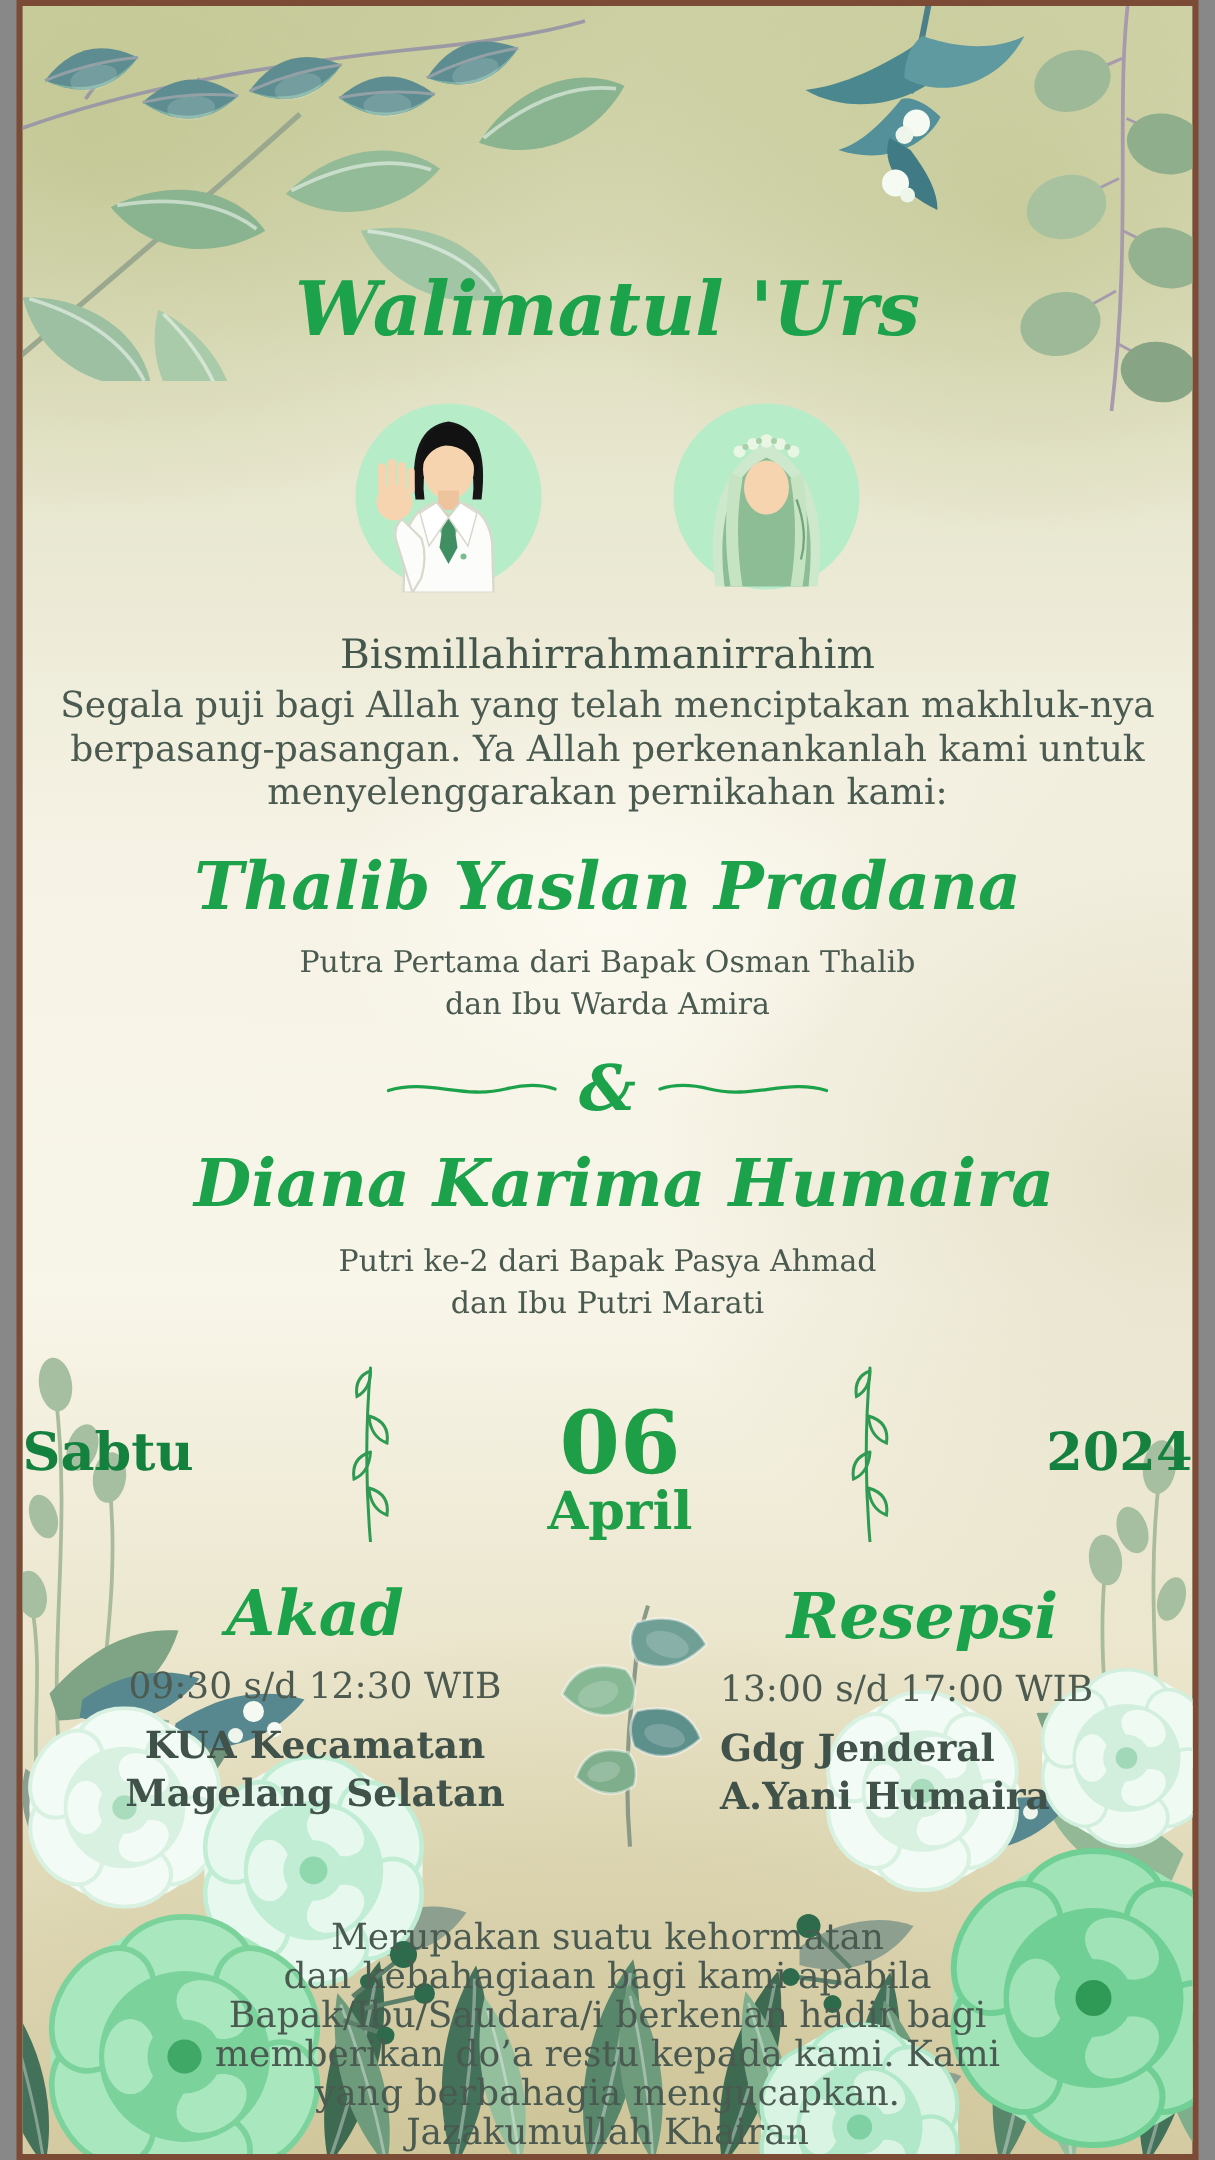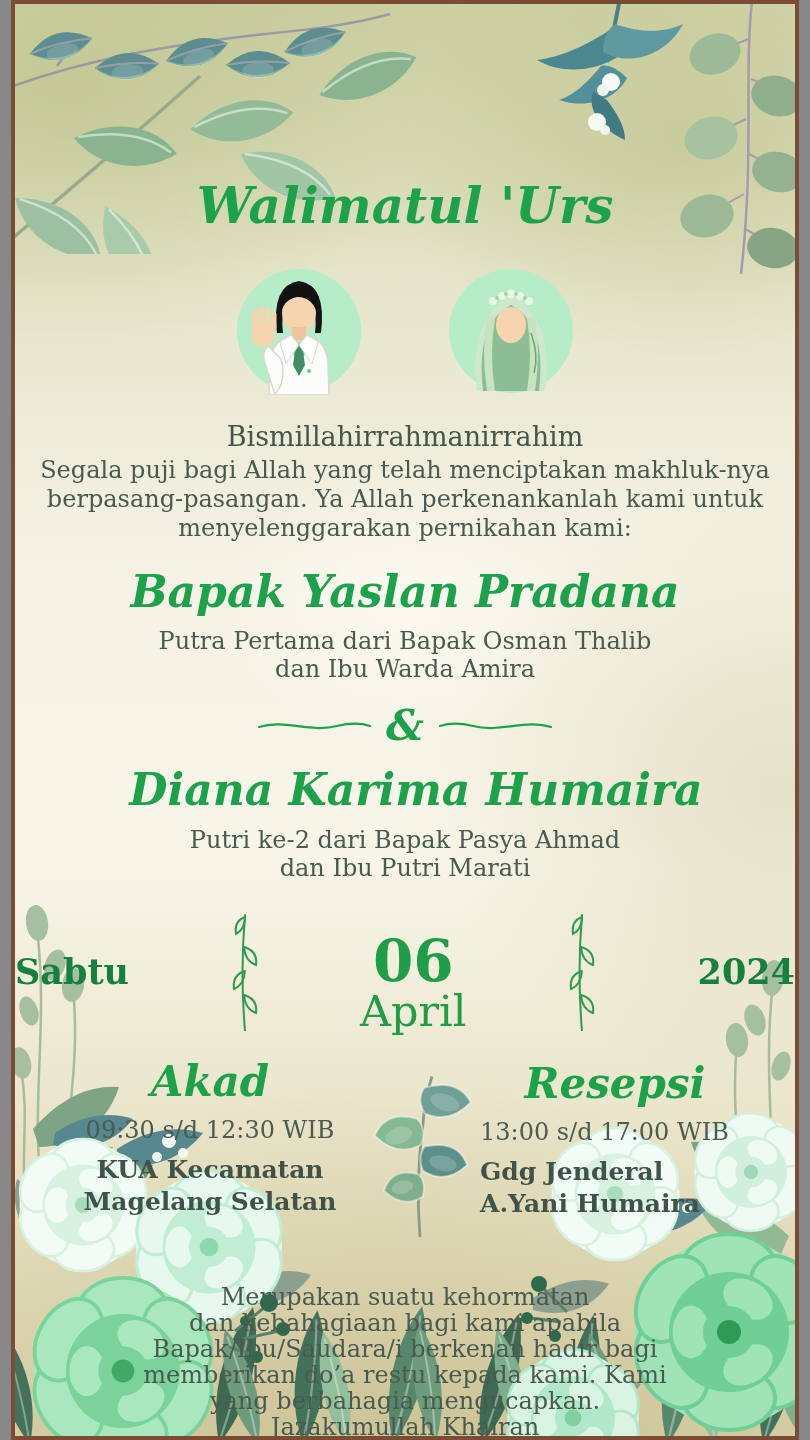--- a/index.html
+++ b/index.html
@@ -32,28 +32,28 @@
 
   .content{position:relative;z-index:3;text-align:center;padding-top:140px;}
   .script{font-family:"DejaVu Serif",cursive;font-style:italic;font-weight:700;color:#1ca24b;}
   .title{font-size:50px;line-height:1.1;}
   .avatars{margin-top:34px;display:flex;justify-content:center;gap:84px;}
   .avatar{width:128px;height:128px;}
   .bismillah{margin-top:26px;font-size:27px;color:#44564b;}
   .opening-line{font-size:24px;line-height:29px;color:#4a5a50;}
   .opening{margin-top:4px;}
   .person-name{margin-top:24px;font-size:44px;line-height:1.15;}
-  .person-desc{margin-top:10px;font-size:24px;line-height:28px;color:#4a5a50;}
+  .person-desc{margin-top:10px;font-size:20px;line-height:28px;color:#4a5a50;}
   .divider{margin-top:22px;display:flex;align-items:center;justify-content:center;gap:14px;}
   .amp{font-size:42px;line-height:1;}
   .bride-name{margin-top:18px;margin-left:22px;}
   .date-row{margin-top:28px;display:flex;align-items:center;justify-content:space-between;gap:30px;}
   .date-day,.date-year{font-size:35px;font-weight:700;color:#15813f;}
   .date-num{font-size:58px;font-weight:700;color:#1f9e48;line-height:.95;margin-top:24px;}
-  .date-month{font-size:43px;font-weight:400;color:#1f9e48;line-height:1.05;}
+  .date-month{font-size:35px;font-weight:700;color:#1f9e48;line-height:1.05;}
   .events{margin-top:24px;display:flex;justify-content:center;align-items:flex-start;}
   .event-col{width:300px;}
   .event-col.resepsi{width:270px;text-align:left;padding-top:2px;}
   .event-col.resepsi .event-title{text-align:center;}
   .event-title{font-size:42px;line-height:1.15;}
   .event-time{margin-top:10px;font-size:24px;color:#4c5a50;}
   .event-venue{margin-top:10px;font-size:25px;font-weight:700;line-height:32px;color:#40524a;}
   .events-leaf{width:120px;flex:0 0 120px;margin-top:6px;}
   .closing{margin-top:40px;}
   .closing-line{font-size:24px;line-height:26px;color:#4a5a50;}
@@ -351,21 +351,21 @@
       </svg>
     </div>
 
     <div class="bismillah">Bismillahirrahmanirrahim</div>
     <div class="opening">
       <div class="opening-line">Segala puji bagi Allah yang telah menciptakan makhluk-nya</div>
       <div class="opening-line">berpasang-pasangan. Ya Allah perkenankanlah kami untuk</div>
       <div class="opening-line">menyelenggarakan pernikahan kami:</div>
     </div>
 
-    <div class="script person-name">Bapak Yaslan Pradana</div>
+    <div class="script person-name">Thalib Yaslan Pradana</div>
     <div class="person-desc">
       <div>Putra Pertama dari Bapak Osman Thalib</div>
       <div>dan Ibu Warda Amira</div>
     </div>
 
     <div class="divider">
       <svg width="115" height="18" viewBox="0 0 115 18">
         <path d="M2,10 C28,2 52,16 80,9 C92,6 104,6 113,9" stroke="#1ca24b" stroke-width="2.2" fill="none" stroke-linecap="round"></path>
       </svg>
       <span class="script amp">&amp;</span>

